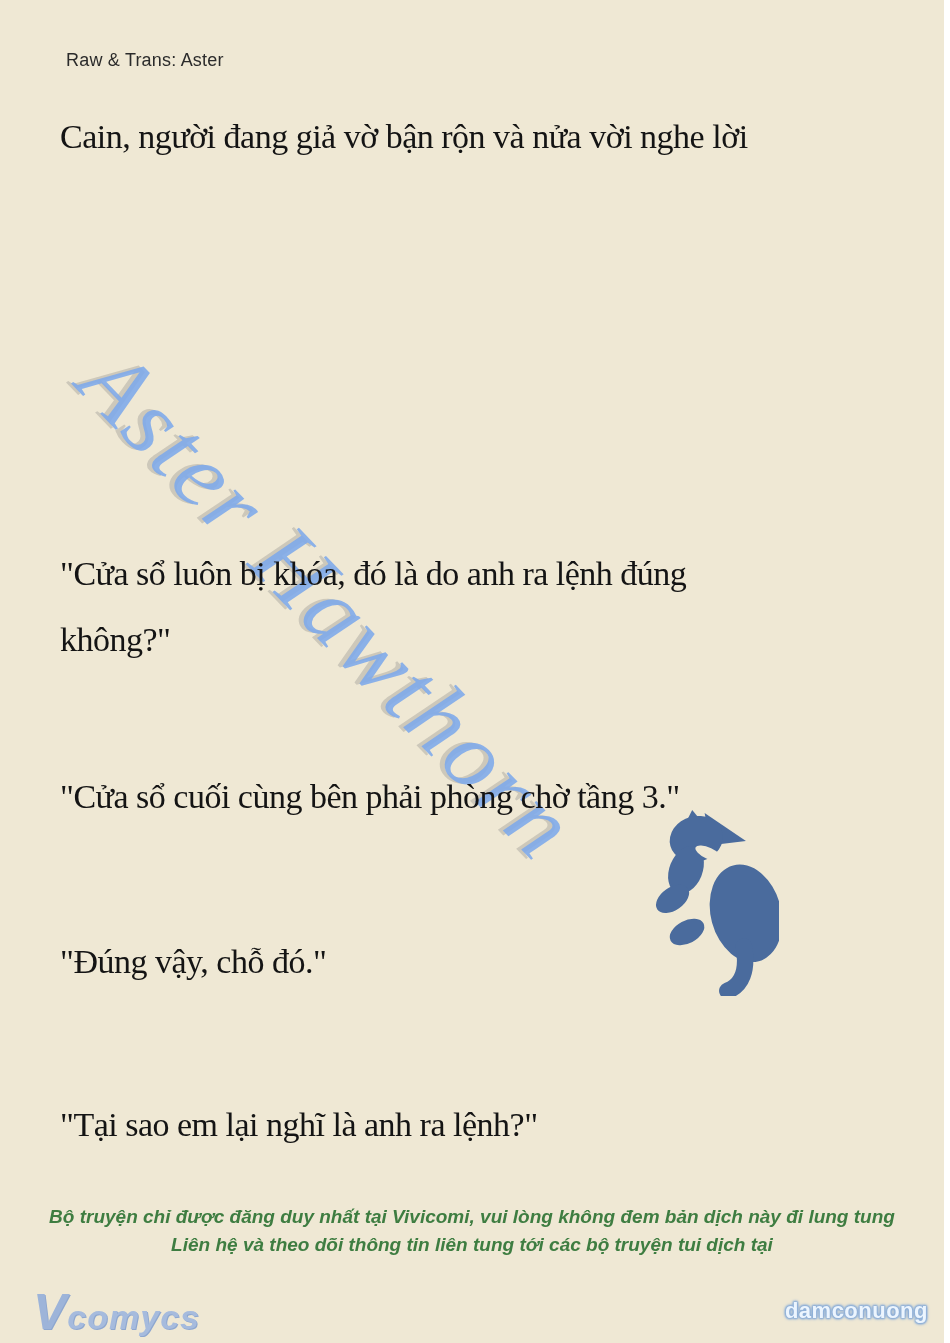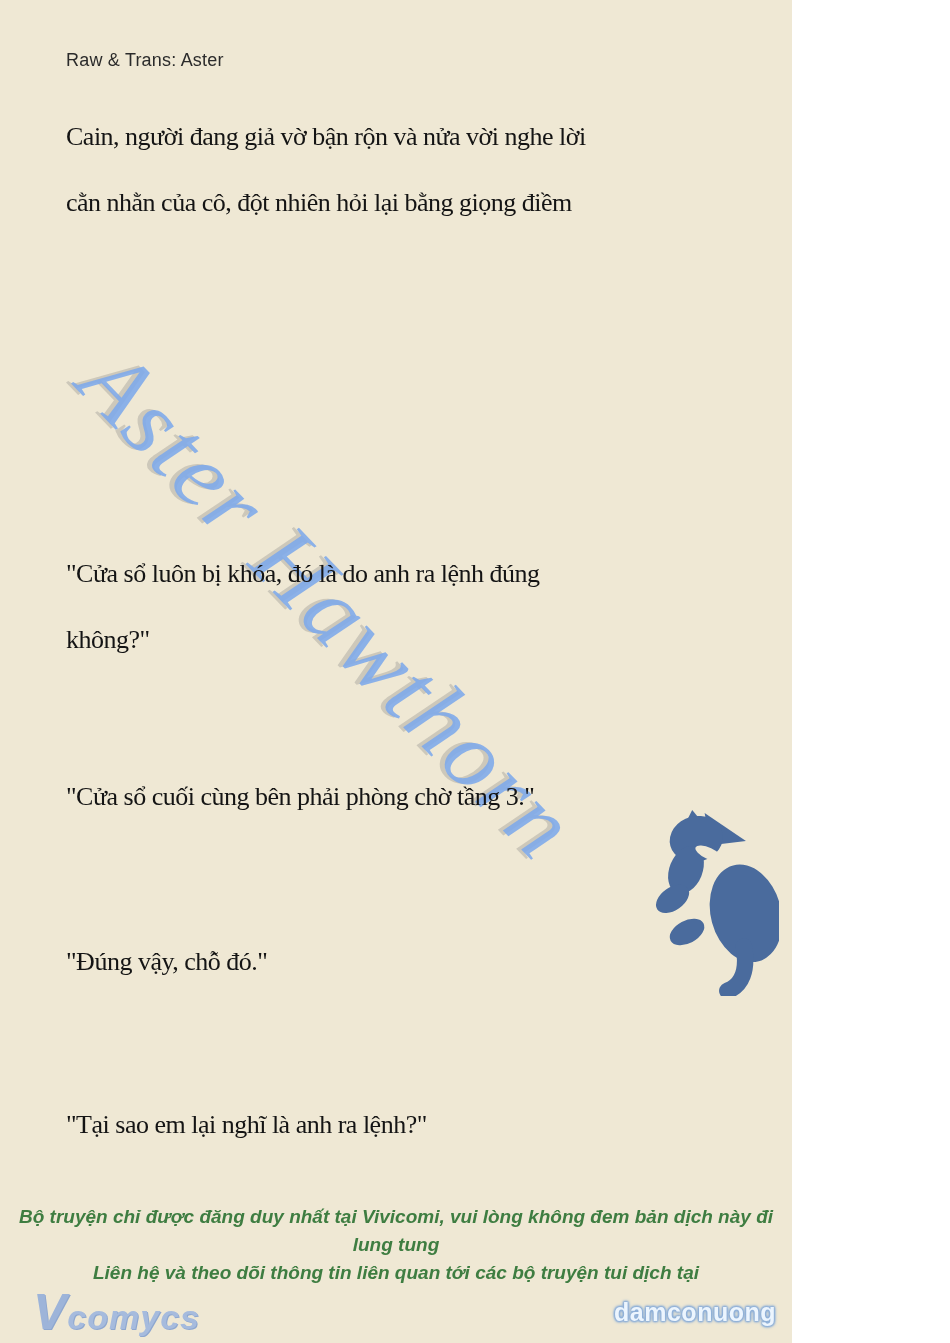--- a/index.html
+++ b/index.html
@@ -1,18 +1,18 @@
 <!DOCTYPE html>
 <html><head>
 <meta charset="utf-8">
 <style>
   html,body{margin:0;padding:0;}
   .page{
     position:relative;
-    width:792px;height:1343px;
+    width:944px;height:1343px;
     background:#efe8d4;
     overflow:hidden;
     font-family:"Liberation Serif","DejaVu Serif",serif;
     color:#141414;
   }
   .credit{
     position:absolute;left:66px;top:50px;
     font-family:"Liberation Sans","DejaVu Sans",sans-serif;
     font-size:18px;color:#2b2b2b;letter-spacing:.2px;
     z-index:3;
@@ -25,22 +25,22 @@
     letter-spacing:3px;
     white-space:nowrap;
     color:rgba(125,169,234,0.88);
     text-shadow:-4px 3px 0 rgba(125,125,125,0.30);
     transform:rotate(46deg);
     transform-origin:left top;
     z-index:1;
     pointer-events:none;
   }
   .textblock{
-    position:absolute;left:66px;right:50px;
-    font-size:26px;line-height:66px;
+    position:absolute;left:60px;right:50px;
+    font-size:34px;line-height:66px;
     letter-spacing:-0.5px;
     z-index:2;
   }
   .tb-p1{top:104px;}
   .tb-q1{top:541px;}
   .tb-q2{top:764px;}
   .tb-q3{top:929px;}
   .tb-q4{top:1092px;}
   .cat{
     position:absolute;left:655px;top:810px;width:124px;height:186px;
@@ -63,41 +63,40 @@
     color:#a6bbdd;
     text-shadow:1px 1px 0 #8ea7cf;
     z-index:3;
   }
   .logo::first-letter{
     font-size:50px;color:#9db4d9;
   }
   .wm-right{
     position:absolute;right:16px;top:1298px;
     font-family:"Liberation Sans","DejaVu Sans",sans-serif;
-    font-weight:bold;font-size:25px;letter-spacing:.5px;
+    font-weight:bold;font-size:22px;letter-spacing:.5px;
     color:#ecf5fe;
     text-shadow:
       0 0 2px #8fb0d8, 0 0 4px #8fb0d8,
       1px 1px 2px #8fb0d8, -1px -1px 2px #8fb0d8,
       1px -1px 2px #8fb0d8, -1px 1px 2px #8fb0d8;
     z-index:3;
   }
 </style>
 </head>
 <body>
 
 <div class="page">
 
   <div class="credit">Raw &amp; Trans: Aster</div>
 
   <div class="watermark">Aster Hawthorn</div>
 
   <div class="textblock tb-p1">
     <div>Cain, người đang giả vờ bận rộn và nửa vời nghe lời</div>
-    <div>cằn nhằn của cô, đột nhiên hỏi lại bằng giọng điềm</div>
   </div>
 
   <div class="textblock tb-q1">
     <div>"Cửa sổ luôn bị khóa, đó là do anh ra lệnh đúng</div>
     <div>không?"</div>
   </div>
 
   <div class="textblock tb-q2">
     <div>"Cửa sổ cuối cùng bên phải phòng chờ tầng 3."</div>
   </div>
@@ -119,20 +118,20 @@
       <ellipse cx="17" cy="86" rx="18" ry="11" transform="rotate(-35 17 86)"></ellipse>
       <ellipse cx="31" cy="118" rx="18" ry="11" transform="rotate(-28 31 118)"></ellipse>
       <ellipse cx="88" cy="100" rx="34" ry="48" transform="rotate(-15 88 100)"></ellipse>
     </g>
     <path d="M86,132 C90,155 84,170 70,175" fill="none" stroke="#4a6b9d" stroke-width="16" stroke-linecap="round"></path>
     <ellipse cx="52" cy="42" rx="14" ry="5.5" transform="rotate(25 52 42)" fill="#efe8d4"></ellipse>
   </svg>
 
   <div class="footer">
     <div>Bộ truyện chỉ được đăng duy nhất tại Vivicomi, vui lòng không đem bản dịch này đi lung tung</div>
-    <div>Liên hệ và theo dõi thông tin liên quan tới các bộ truyện tui dịch tại</div>
+    <div>Liên hệ và theo dõi thông tin liên tung tới các bộ truyện tui dịch tại</div>
   </div>
 
   <div class="logo">Vcomycs</div>
 
   <div class="wm-right">damconuong</div>
 
 </div>
 
 </body></html>

